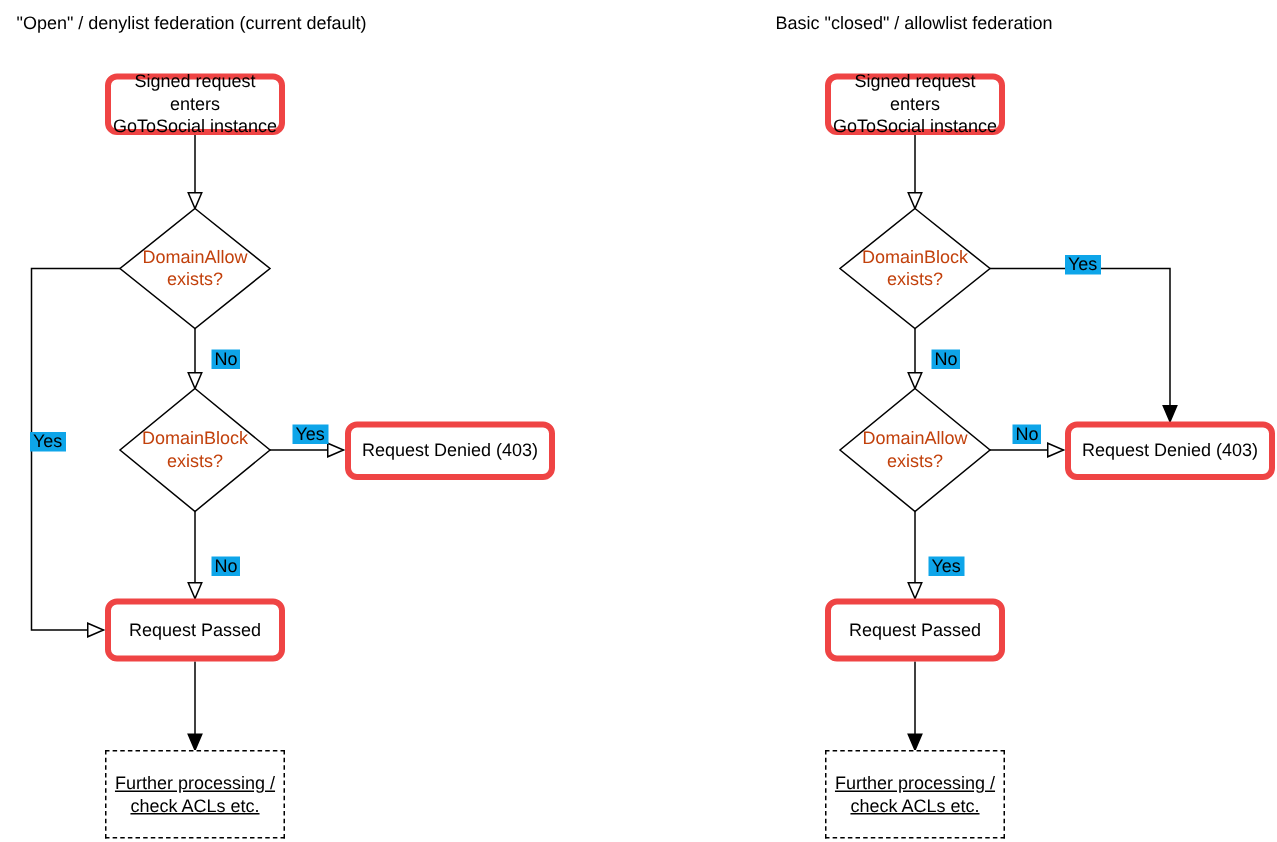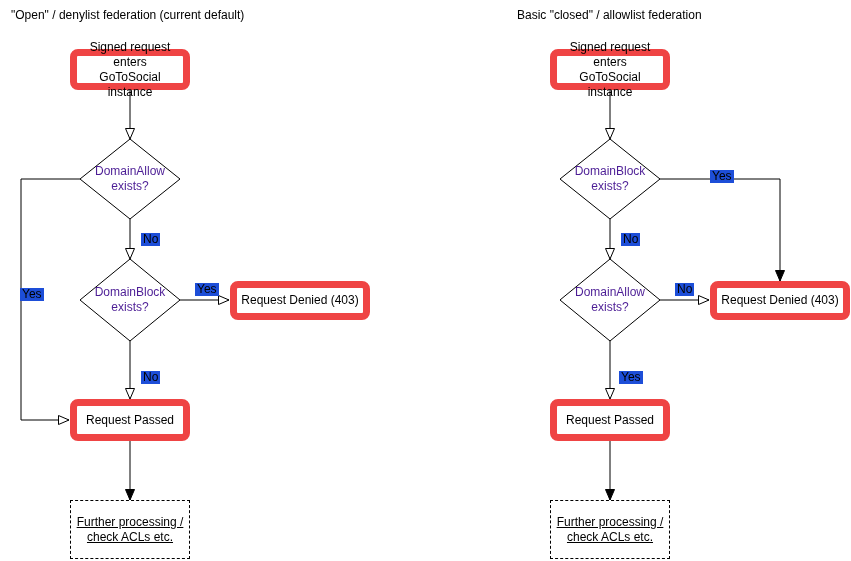--- a/index.html
+++ b/index.html
@@ -12,30 +12,30 @@
   .chart-title {
     position:absolute; top:9px; font-size:12px; line-height:13px;
     white-space:nowrap; color:#000000;
   }
   .node {
     position:absolute; box-sizing:border-box;
     display:flex; align-items:center; justify-content:center;
     text-align:center; font-size:12px; line-height:15px;
     white-space:pre-line; color:#000000; background:#ffffff;
   }
-  .rounded { border:7px solid #ef4444; border-radius:8px; }
+  .rounded { border:4px solid #ef4444; border-radius:8px; }
   .dashed  { border:1px dashed #000000;text-decoration:underline; }
   .diamond-label {
     position:absolute; display:flex; align-items:center; justify-content:center;
     text-align:center; font-size:12px; line-height:15px; white-space:pre-line;
-    background:transparent; color:#4c1d95;
+    background:transparent; color:#c2410c;
   }
   .edge-label {
     position:absolute; font-size:12px; line-height:13px;
-    background:#1d4ed8; padding:0 2px; white-space:nowrap; color:#000000;
+    background:#0ea5e9; padding:0 2px; white-space:nowrap; color:#000000;
   }
   .shape { fill:#ffffff; stroke:#000000; stroke-width:1; }
   .edge  { fill:none; stroke:#000000; stroke-width:1; }
 </style>
 </head>
 <body>
 
 <div class="stage">
 
   <div class="chart" style="left:0;">

